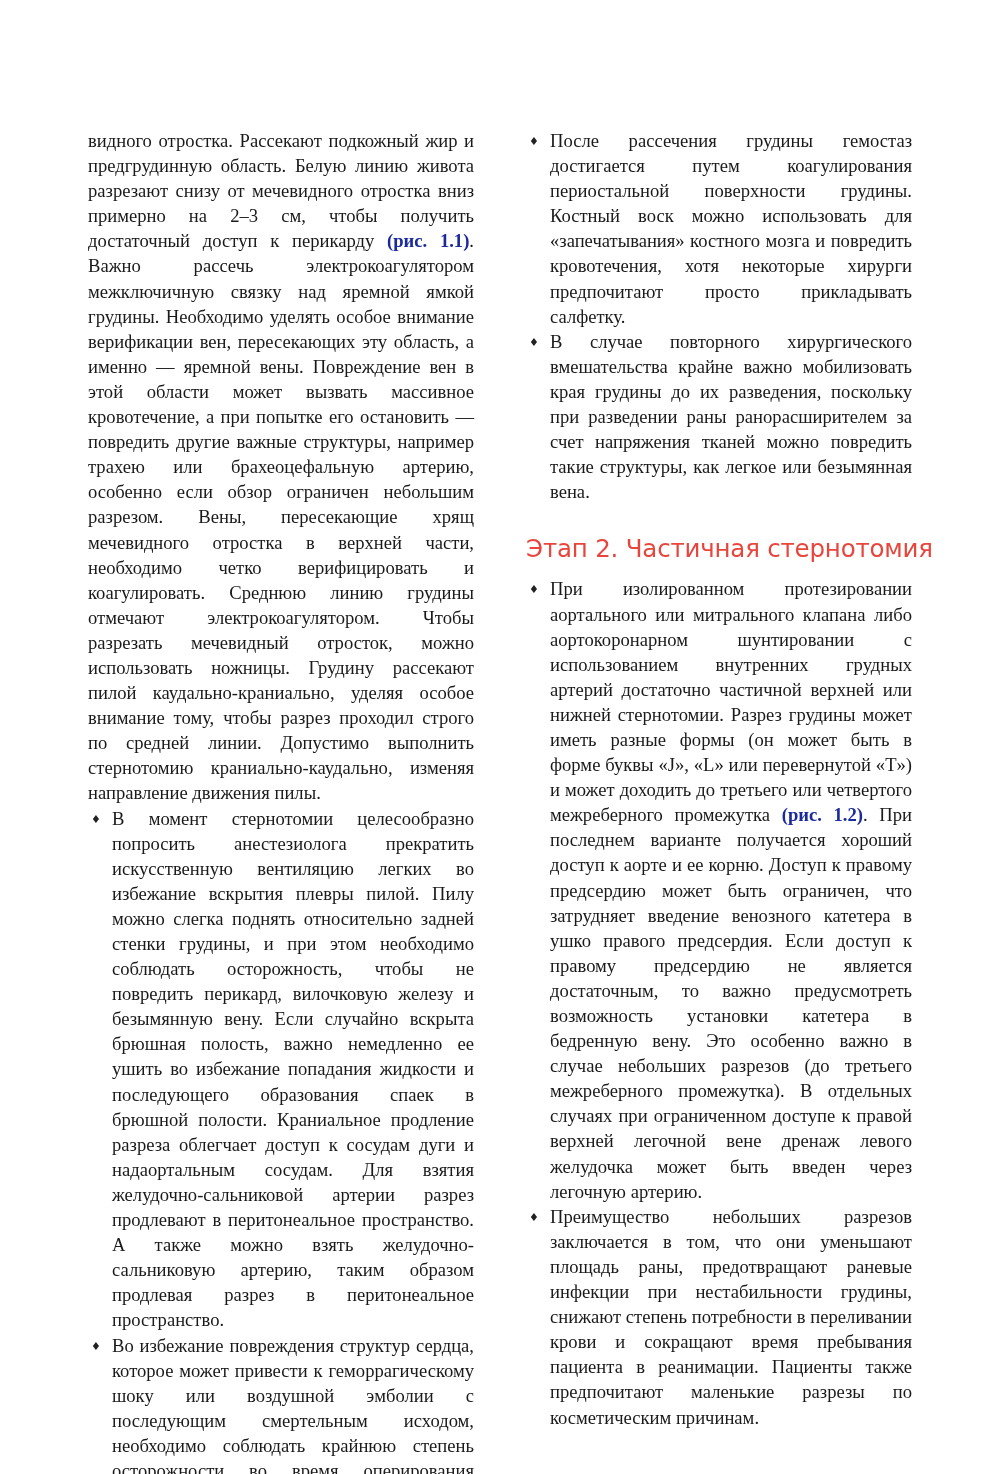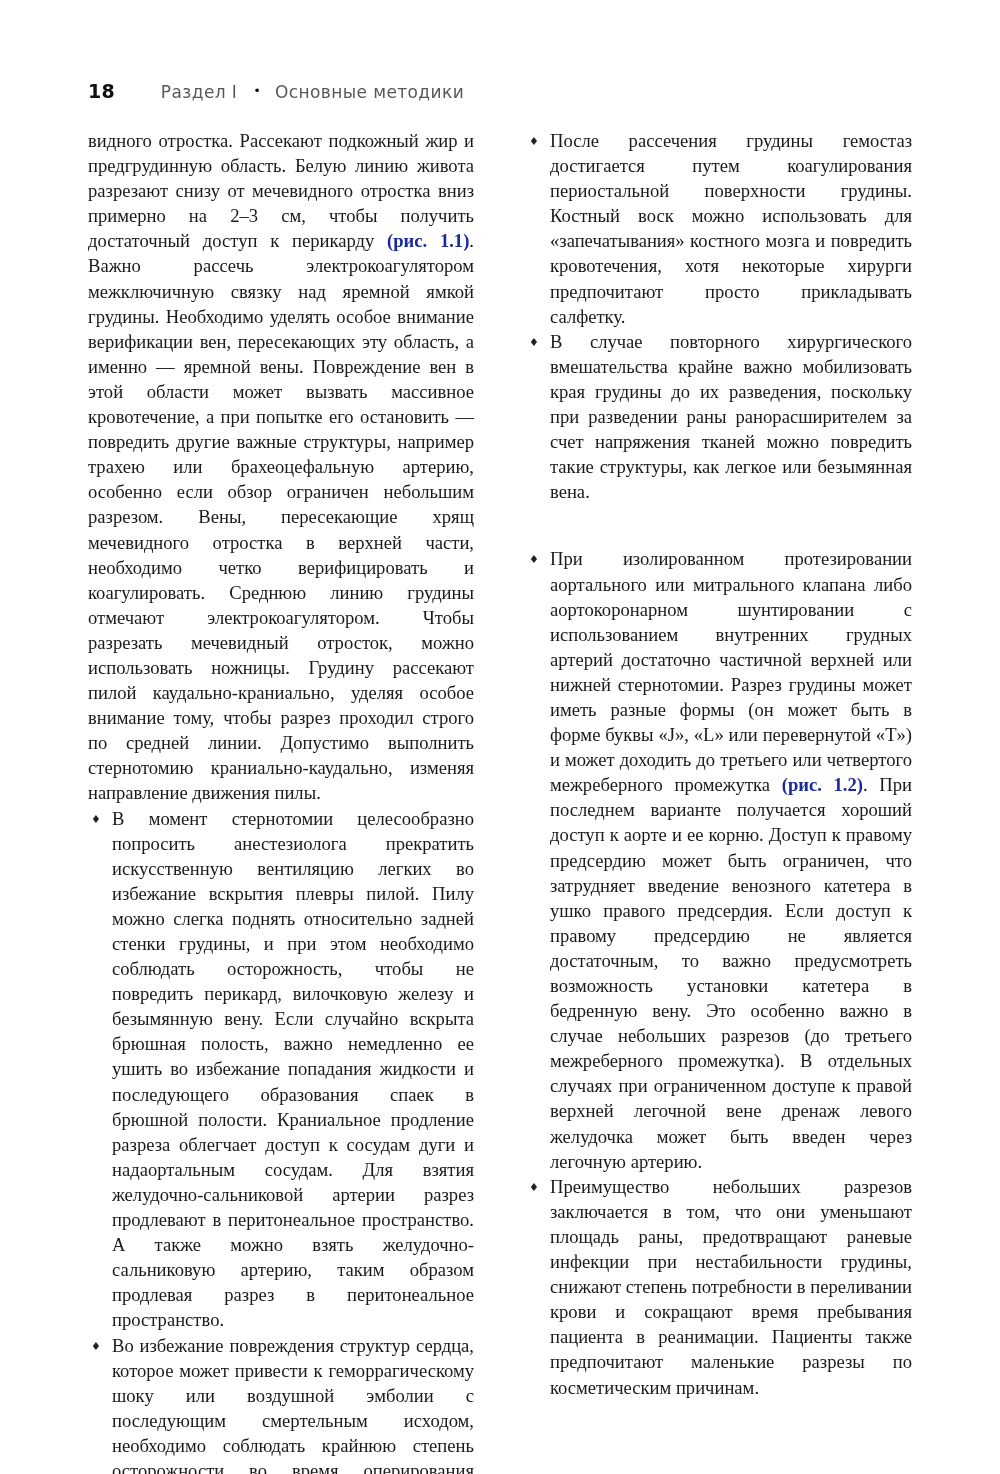--- a/index.html
+++ b/index.html
@@ -124,26 +124,20 @@
   }
 
   .sp-before-head { height: 30px; }
   .sp-after-head  { height: 12px; }
 </style>
 </head>
 <body>
 
 <div class="page">
 
-  <div class="running-head">
-    <span class="folio">18</span>
-    <span class="rh-section">Раздел I</span>
-    <span class="rh-sep">•</span>
-    <span class="rh-title">Основные методики</span>
-  </div>
 
   <div class="columns">
 
     <div class="col col-left">
 
       <p class="para"><span>видного отростка. Рассекают подкожный жир и предгрудинную область. Белую линию живота разрезают снизу от мечевидного отростка вниз примерно на 2–3 см, чтобы получить достаточный доступ к перикарду </span><span class="figref">(рис. 1.1)</span><span>. Важно рассечь электрокоагулятором межключичную связку над яремной ямкой грудины. Необходимо уделять особое внимание верификации вен, пересекающих эту область, а именно — яремной вены. Повреждение вен в этой области может вызвать массивное кровотечение, а при попытке его остановить — повредить другие важные структуры, например трахею или брахеоцефальную артерию, особенно если обзор ограничен небольшим разрезом. Вены, пересекающие хрящ мечевидного отростка в верхней части, необходимо четко верифицировать и коагулировать. Среднюю линию грудины отмечают электрокоагулятором. Чтобы разрезать мечевидный отросток, можно использовать ножницы. Грудину рассекают пилой каудально-краниально, уделяя особое внимание тому, чтобы разрез проходил строго по средней линии. Допустимо выполнить стернотомию краниально-каудально, изменяя направление движения пилы.</span></p>
 
       <p class="para bullet"><span class="bul">♦</span><span>В момент стернотомии целесообразно попросить анестезиолога прекратить искусственную вентиляцию легких во избежание вскрытия плевры пилой. Пилу можно слегка поднять относительно задней стенки грудины, и при этом необходимо соблюдать осторожность, чтобы не повредить перикард, вилочковую железу и безымянную вену. Если случайно вскрыта брюшная полость, важно немедленно ее ушить во избежание попадания жидкости и последующего образования спаек в брюшной полости. Краниальное продление разреза облегчает доступ к сосудам дуги и надаортальным сосудам. Для взятия желудочно-сальниковой артерии разрез продлевают в перитонеальное пространство. А также можно взять желудочно-сальниковую артерию, таким образом продлевая разрез в перитонеальное пространство.</span></p>
 
       <p class="para bullet"><span class="bul">♦</span><span>Во избежание повреждения структур сердца, которое может привести к геморрагическому шоку или воздушной эмболии с последующим смертельным исходом, необходимо соблюдать крайнюю степень осторожности во время оперирования пациентов, которым раннее выполнялись операции на сердце. Можно выполнить аккуратное тупое рассечение области ниже мечевидного отростка для устранения плевральных спаек. В отдельных случаях рекомендуется аккуратно поднять грудину при помощи крючка или инициировать искусственное кровообращение (ИК) через сосуды бедра в качестве меры предосторожности. В случае повторного хирургического вмешатель-</span></p>
@@ -151,20 +145,21 @@
     </div>
 
     <div class="col col-right">
 
 
       <p class="para bullet"><span class="bul">♦</span><span>После рассечения грудины гемостаз достигается путем коагулирования периостальной поверхности грудины. Костный воск можно использовать для «запечатывания» костного мозга и повредить кровотечения, хотя некоторые хирурги предпочитают просто прикладывать салфетку.</span></p>
 
       <p class="para bullet"><span class="bul">♦</span><span>В случае повторного хирургического вмешательства крайне важно мобилизовать края грудины до их разведения, поскольку при разведении раны ранорасширителем за счет напряжения тканей можно повредить такие структуры, как легкое или безымянная вена.</span></p>
 
       <div class="sp-before-head"></div>
+      <h2 class="stage">Этап 2. Частичная стернотомия</h2>
       <div class="sp-after-head"></div>
 
       <p class="para bullet"><span class="bul">♦</span><span>При изолированном протезировании аортального или митрального клапана либо аортокоронарном шунтировании с использованием внутренних грудных артерий достаточно частичной верхней или нижней стернотомии. Разрез грудины может иметь разные формы (он может быть в форме буквы «J», «L» или перевернутой «T») и может доходить до третьего или четвертого межреберного промежутка </span><span class="figref">(рис. 1.2)</span><span>. При последнем варианте получается хороший доступ к аорте и ее корню. Доступ к правому предсердию может быть ограничен, что затрудняет введение венозного катетера в ушко правого предсердия. Если доступ к правому предсердию не является достаточным, то важно предусмотреть возможность установки катетера в бедренную вену. Это особенно важно в случае небольших разрезов (до третьего межреберного промежутка). В отдельных случаях при ограниченном доступе к правой верхней легочной вене дренаж левого желудочка может быть введен через легочную артерию.</span></p>
 
       <p class="para bullet"><span class="bul">♦</span><span>Преимущество небольших разрезов заключается в том, что они уменьшают площадь раны, предотвращают раневые инфекции при нестабильности грудины, снижают степень потребности в переливании крови и сокращают время пребывания пациента в реанимации. Пациенты также предпочитают маленькие разрезы по косметическим причинам.</span></p>
 
     </div>
   </div>
 </div>
 

